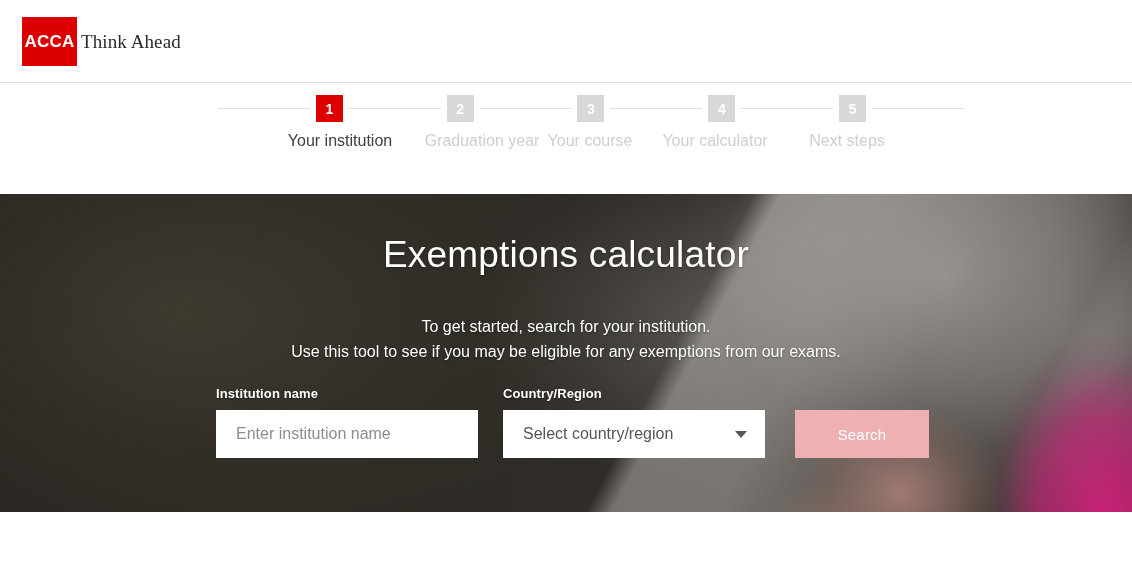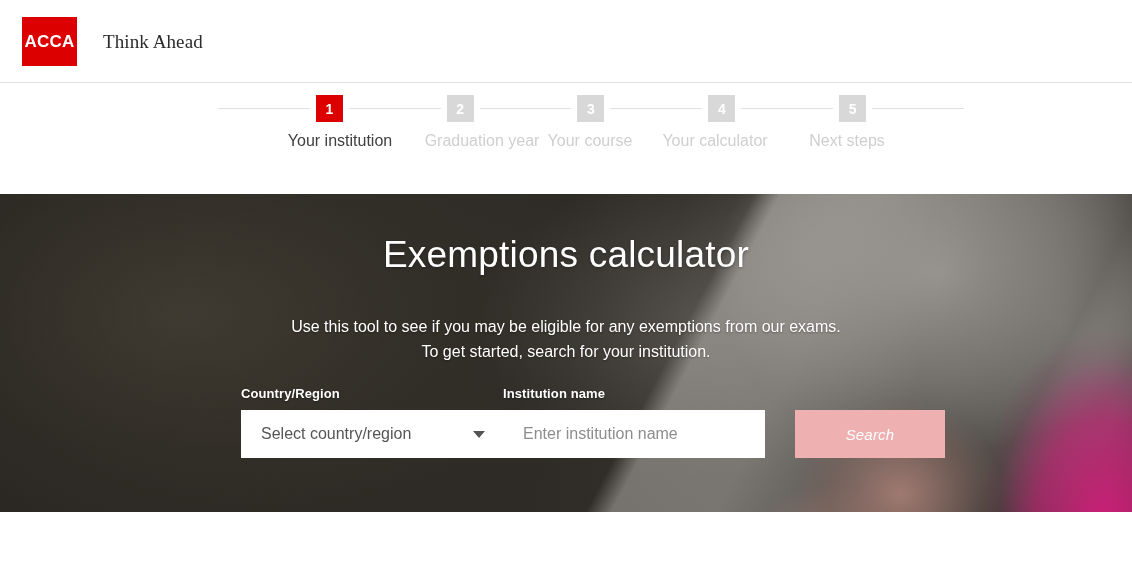--- a/index.html
+++ b/index.html
@@ -50,21 +50,21 @@
 
   .logo-text {
     color: #ffffff;
     font-weight: bold;
     font-size: 17px;
     letter-spacing: 0.2px;
     font-family: "Liberation Sans", sans-serif;
   }
 
   .tagline {
-    margin-left: 26px;
+    margin-left: 4px;
     font-family: "Liberation Serif", serif;
     font-size: 19px;
     color: #2b2b2b;
     letter-spacing: 0.1px;
   }
 
   
   .stepper-wrap {
     position: relative;
     height: 111px;
@@ -261,30 +261,29 @@
     top: 50%;
     margin-top: -3px;
     width: 0; height: 0;
     border-left: 6px solid transparent;
     border-right: 6px solid transparent;
     border-top: 7px solid #555;
   }
 
   .search-button {
     margin-left: 30px;
-    width: 150px;
+    width: 134px;
     height: 48px;
     background: #efb0b2;
     border: none;
     color: #ffffff;
     font-size: 15px;
     font-family: "Liberation Sans", sans-serif;
     cursor: pointer;
     letter-spacing: 0.2px;
-    font-style: italic;
   }
 
   
   .page-body {
     height: 62px;
     background: #ffffff;
   }
 </style>
 </head>
 <body>
@@ -329,39 +328,39 @@
   </div>
 
   <section class="hero">
     <div class="hero-bg"></div>
     <div class="hero-scrim"></div>
 
     <div class="hero-inner">
       <h1 class="hero-title">Exemptions calculator</h1>
 
       <div class="hero-desc">
+        <div>To get started, search for your institution.</div>
         <div>Use this tool to see if you may be eligible for any exemptions from our exams.</div>
-        <div>To get started, search for your institution.</div>
       </div>
 
       <form class="hero-form">
+
+        <div class="field">
+          <label class="field-label">Institution name</label>
+          <input class="text-input" type="text" placeholder="Enter institution name" style="">
+        </div>
 
         <div class="field field-country">
           <label class="field-label">Country/Region</label>
           <div class="select-box">
             <span class="select-value">Select country/region</span>
             <span class="select-caret"></span>
           </div>
         </div>
 
-        <div class="field">
-          <label class="field-label">Institution name</label>
-          <input class="text-input" type="text" placeholder="Enter institution name" style="">
-        </div>
-
         <button class="search-button" type="button">Search</button>
 
       </form>
     </div>
   </section>
 
   <div class="page-body"></div>
 
 </div>
 

